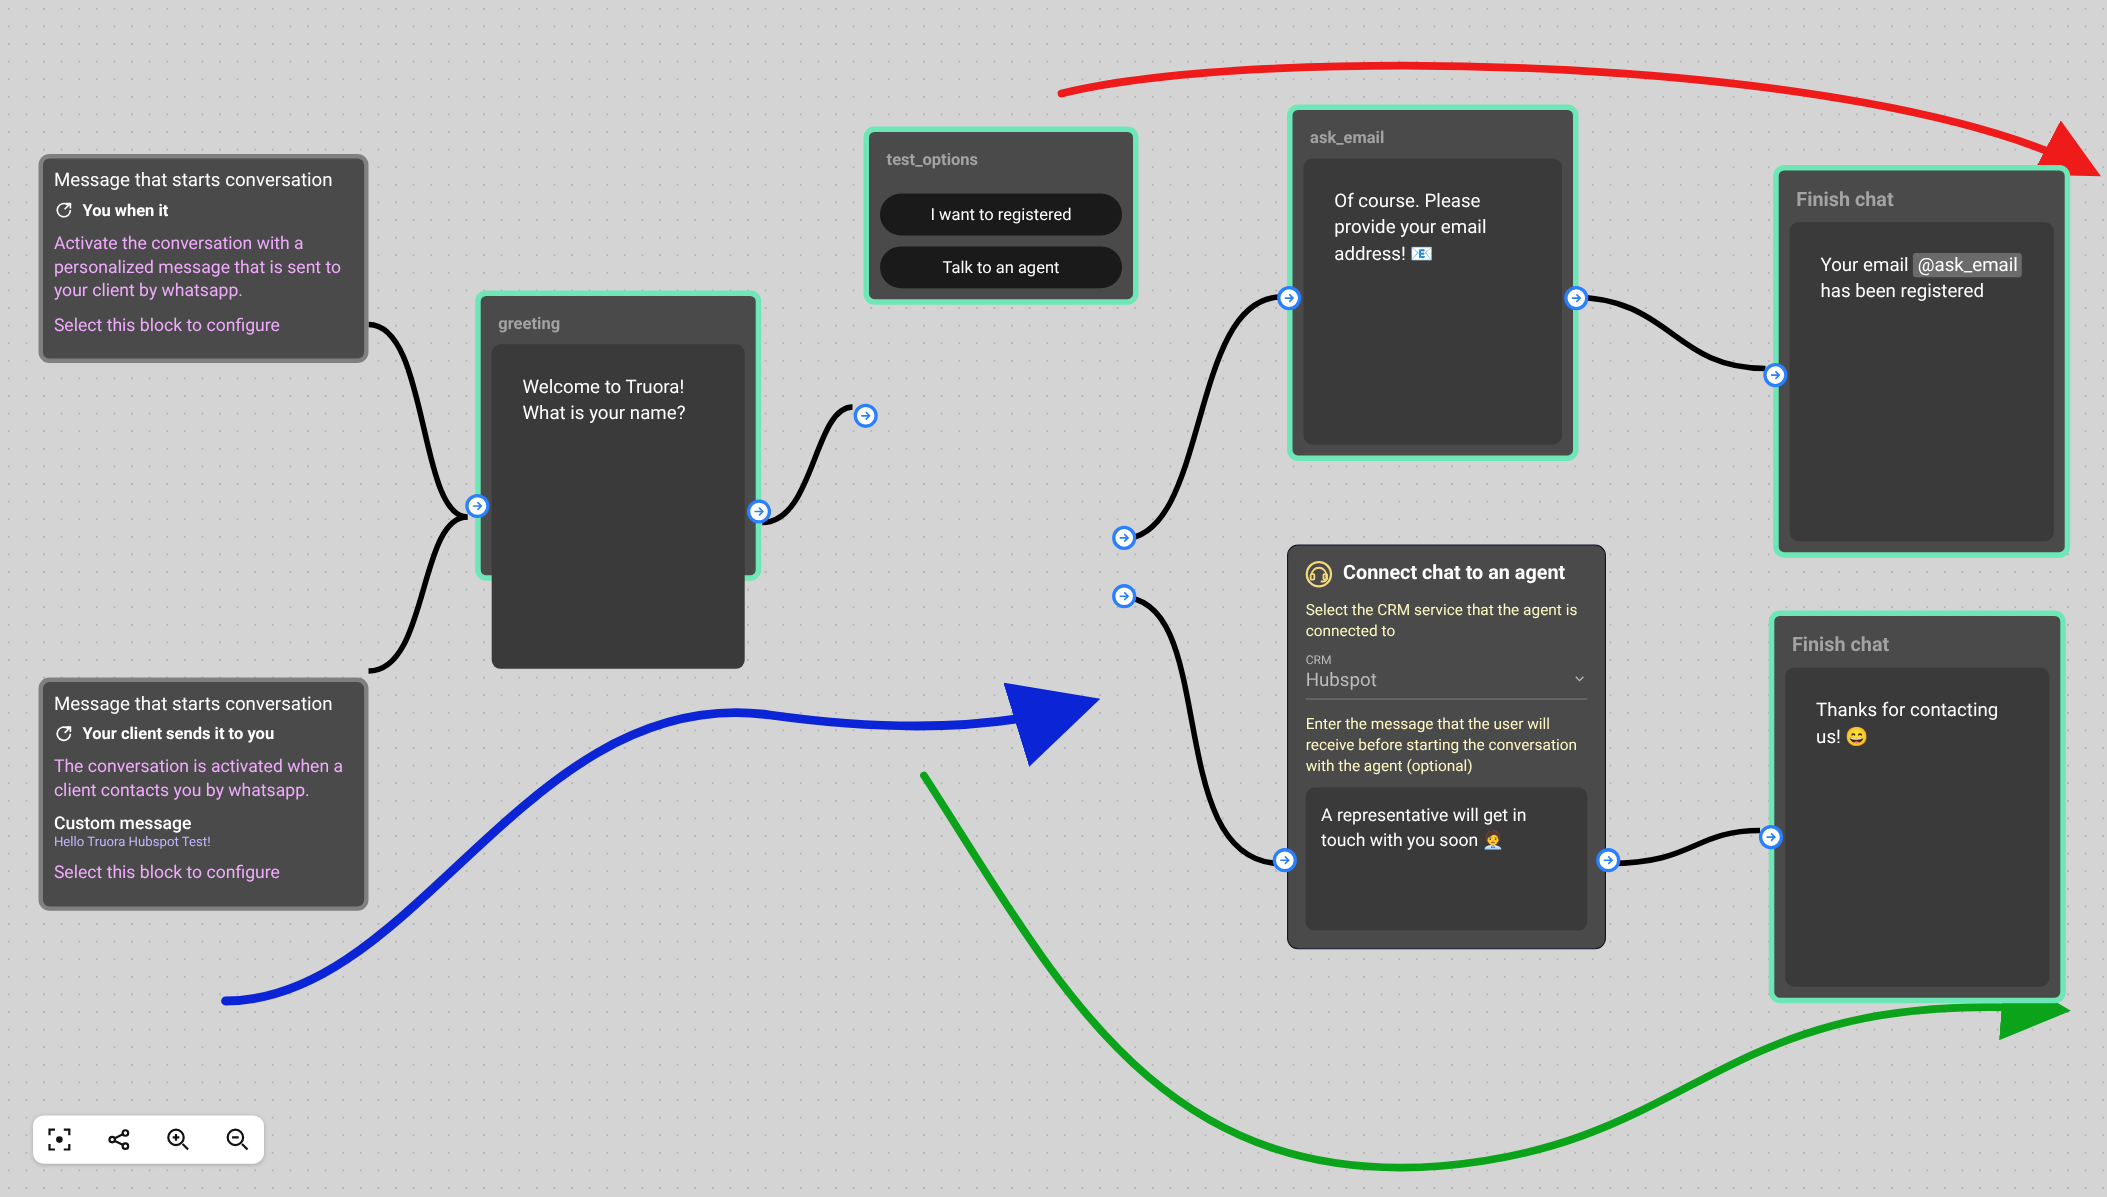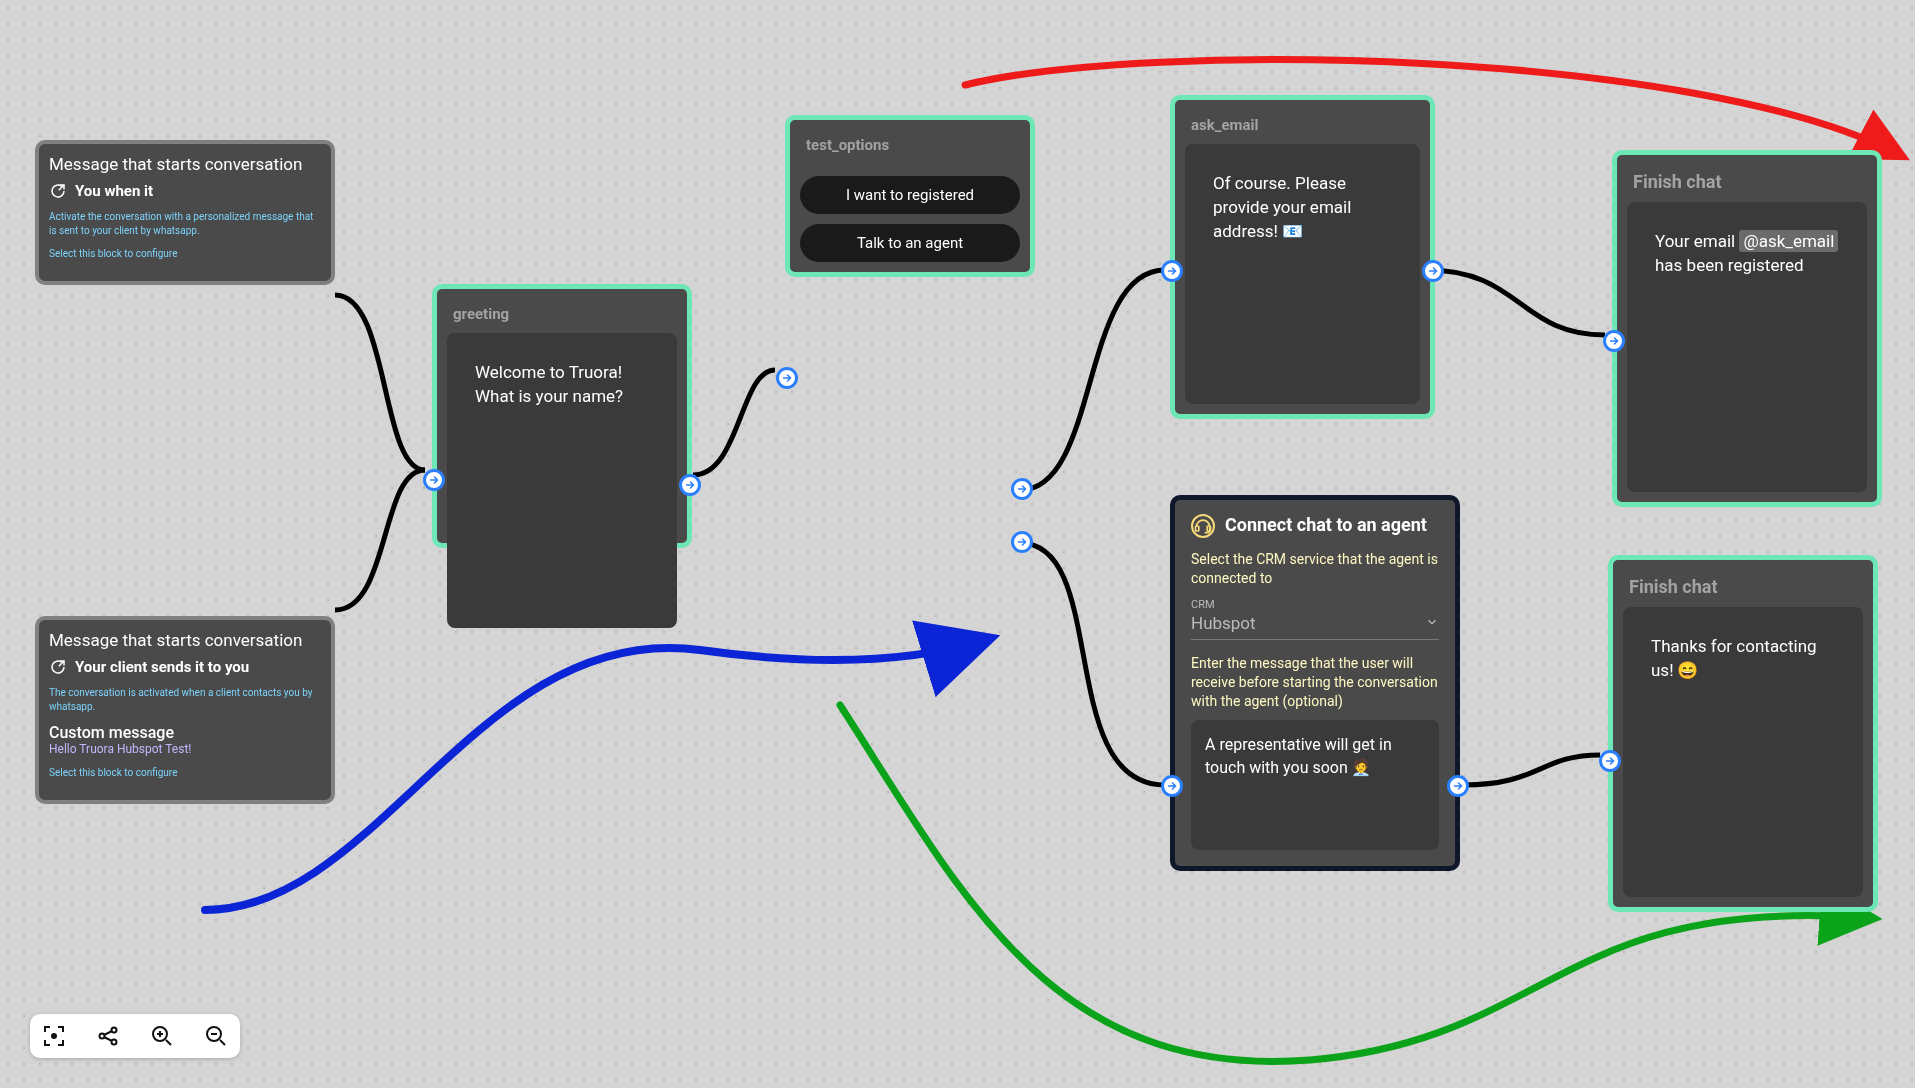--- a/index.html
+++ b/index.html
@@ -13,34 +13,34 @@
 
   .node { position: absolute; border-radius: 10px; padding: 10px; color: #fff; }
   .node .title { font-weight: 400; font-size: 17px; margin-bottom: 2px; }
 
   
   .start { background: #4a4a4a; width: 300px; border: 4px solid #808080; }
   .start .title { font-size: 17px; }
   .start .sub { display: flex; align-items: center; gap: 8px; margin: 8px 0 10px; }
   .start .sub .ico { width: 18px; height: 18px; }
   .start .sub b { font-weight: 700; font-size: 15px; }
-  .start p { font-size: 10px; line-height: 1.35; color: #7dd3fc; margin-bottom: 10px; }
+  .start p { font-size: 16px; line-height: 1.35; color: #f0abfc; margin-bottom: 10px; }
   .start .cm-label { font-size: 16px; font-weight: 500; margin-top: 6px; }
   .start .cm-text { font-size: 12px; color: #c4b5fd; margin-bottom: 10px; }
 
   
   .flow { background: #4a4a4a; border: 5px solid #6ee7b7; width: 260px; }
   .flow .head { font-weight: 700; font-size: 15px; padding: 6px 6px 10px; color: #a3a3a3; }
   .flow .body { background: #3a3a3a; border-radius: 8px; padding: 28px; font-size: 17px; line-height: 1.4; min-height: 180px; color: #fff; }
   .flow .body .tag { background: #6b6b6b; padding: 1px 4px; border-radius: 3px; }
   .flow .opts { display: flex; flex-direction: column; gap: 10px; padding-top: 12px; }
   .flow .opt { background: #1a1a1a; border-radius: 22px; padding: 10px 16px; font-size: 15px; text-align: center; position: relative; cursor: pointer; color: #fff; }
 
   
-  .agent { background: #4a4a4a; border: 5px solid #0f172a; width: 290px; }
+  .agent { background: #4a4a4a; border: 1px solid #0f172a; width: 290px; }
   .agent .head { display: flex; gap: 10px; padding: 4px 6px 8px; align-items: flex-start; }
   .agent .head .ico { flex: none; width: 24px; height: 24px; border: 2px solid #f5d97a; border-radius: 50%; display: flex; align-items: center; justify-content: center; color: #f5d97a; font-size: 12px; }
   .agent .head .t { font-weight: 700; font-size: 18px; line-height: 1.2; }
   .agent p { font-size: 14px; color: #fef9c3; padding: 4px 6px; line-height: 1.35; }
   .agent .field { margin: 6px 6px 10px; border-bottom: 1px solid #777; padding-bottom: 6px; }
   .agent .field .lab { font-size: 11px; color: #bbb; }
   .agent .field .val { display: flex; justify-content: space-between; align-items: center; font-size: 17px; color: #bbb; padding-top: 2px; }
   .agent .msgbox { background: #3a3a3a; border-radius: 8px; margin: 6px; padding: 14px; font-size: 16px; line-height: 1.4; min-height: 130px; }
 
   
@@ -112,21 +112,21 @@
         </svg>
       </span>
       <b>Your client sends it to you</b>
     </div>
     <p>The conversation is activated when a client contacts you by whatsapp.</p>
     <div class="cm-label">Custom message</div>
     <div class="cm-text">Hello Truora Hubspot Test!</div>
     <p>Select this block to configure</p>
   </div>
 
-  <div class="node flow" style="left:432px; top:284px; height:264px;">
+  <div class="node flow" style="left:432px; top:264px; height:264px;">
     <div class="head">greeting</div>
     <div class="body" style="min-height:295px">Welcome to Truora! What is your name?</div>
     <div class="port" style="left:-14px; top:180px;">
         <svg viewBox="0 0 24 24">
           <path d="M5 12h12M13 6l6 6-6 6" stroke="#2a7fff" stroke-width="3" fill="none" stroke-linecap="round"></path>
         </svg>
       </div>
     <div class="port" style="right:-14px; top:185px;">
         <svg viewBox="0 0 24 24">
           <path d="M5 12h12M13 6l6 6-6 6" stroke="#2a7fff" stroke-width="3" fill="none" stroke-linecap="round"></path>

